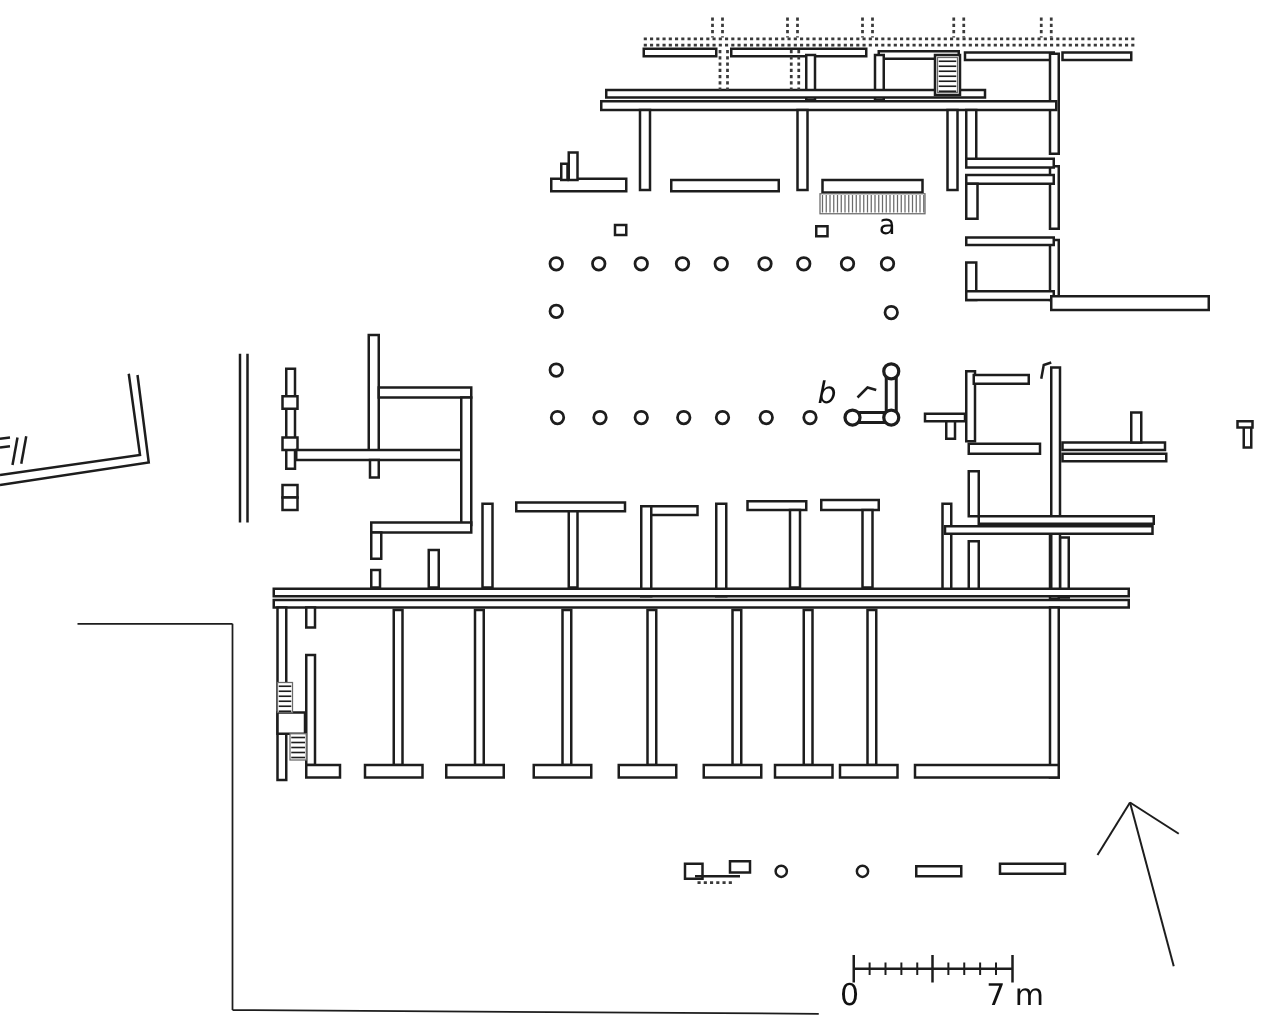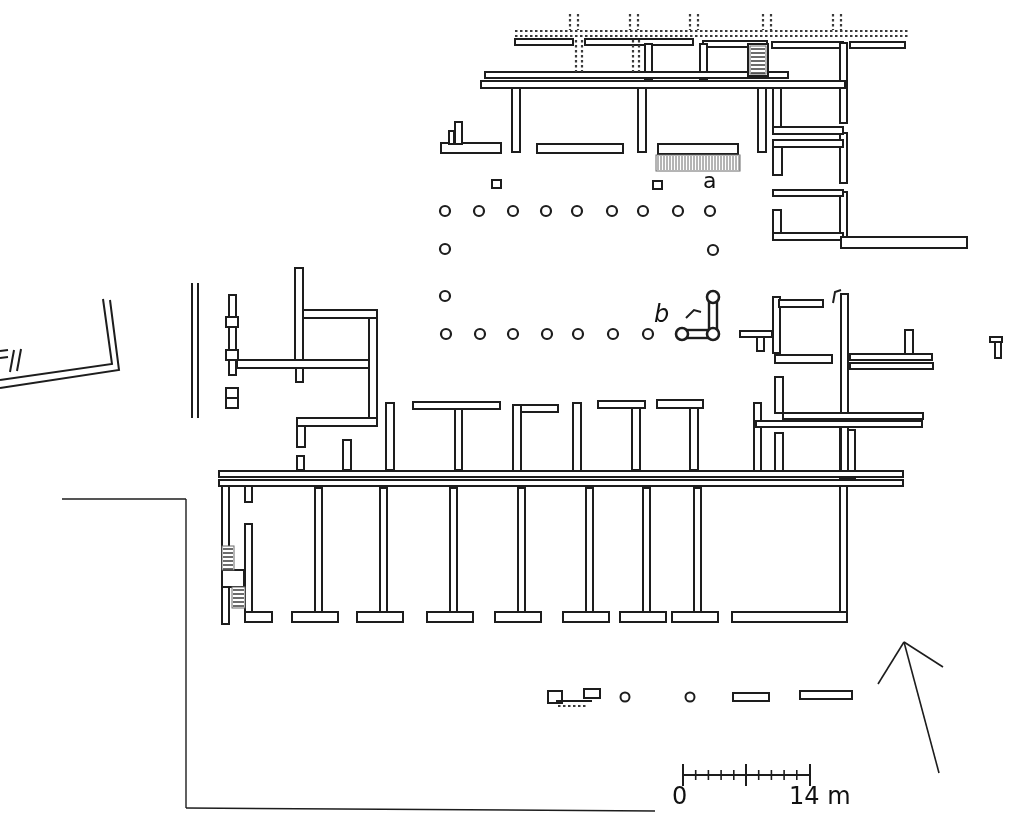--- a/index.html
+++ b/index.html
@@ -255,14 +255,14 @@
       <g>
         <line x1="939" y1="773" x2="904" y2="642" stroke="#1d1d1d" stroke-width="1.6"></line>
         <line x1="904" y1="642" x2="878" y2="684" stroke="#1d1d1d" stroke-width="1.6"></line>
         <line x1="904" y1="642" x2="943" y2="667" stroke="#1d1d1d" stroke-width="1.6"></line>
       </g>
     </svg>
 
   <div class="plan-label" id="label-a">a</div>
   <div class="plan-label" id="label-b">b</div>
   <div class="plan-label" id="scale-zero">0</div>
-  <div class="plan-label" id="scale-ten">14 m</div>
+  <div class="plan-label" id="scale-ten">7 m</div>
 </div>
 
 </body></html>

